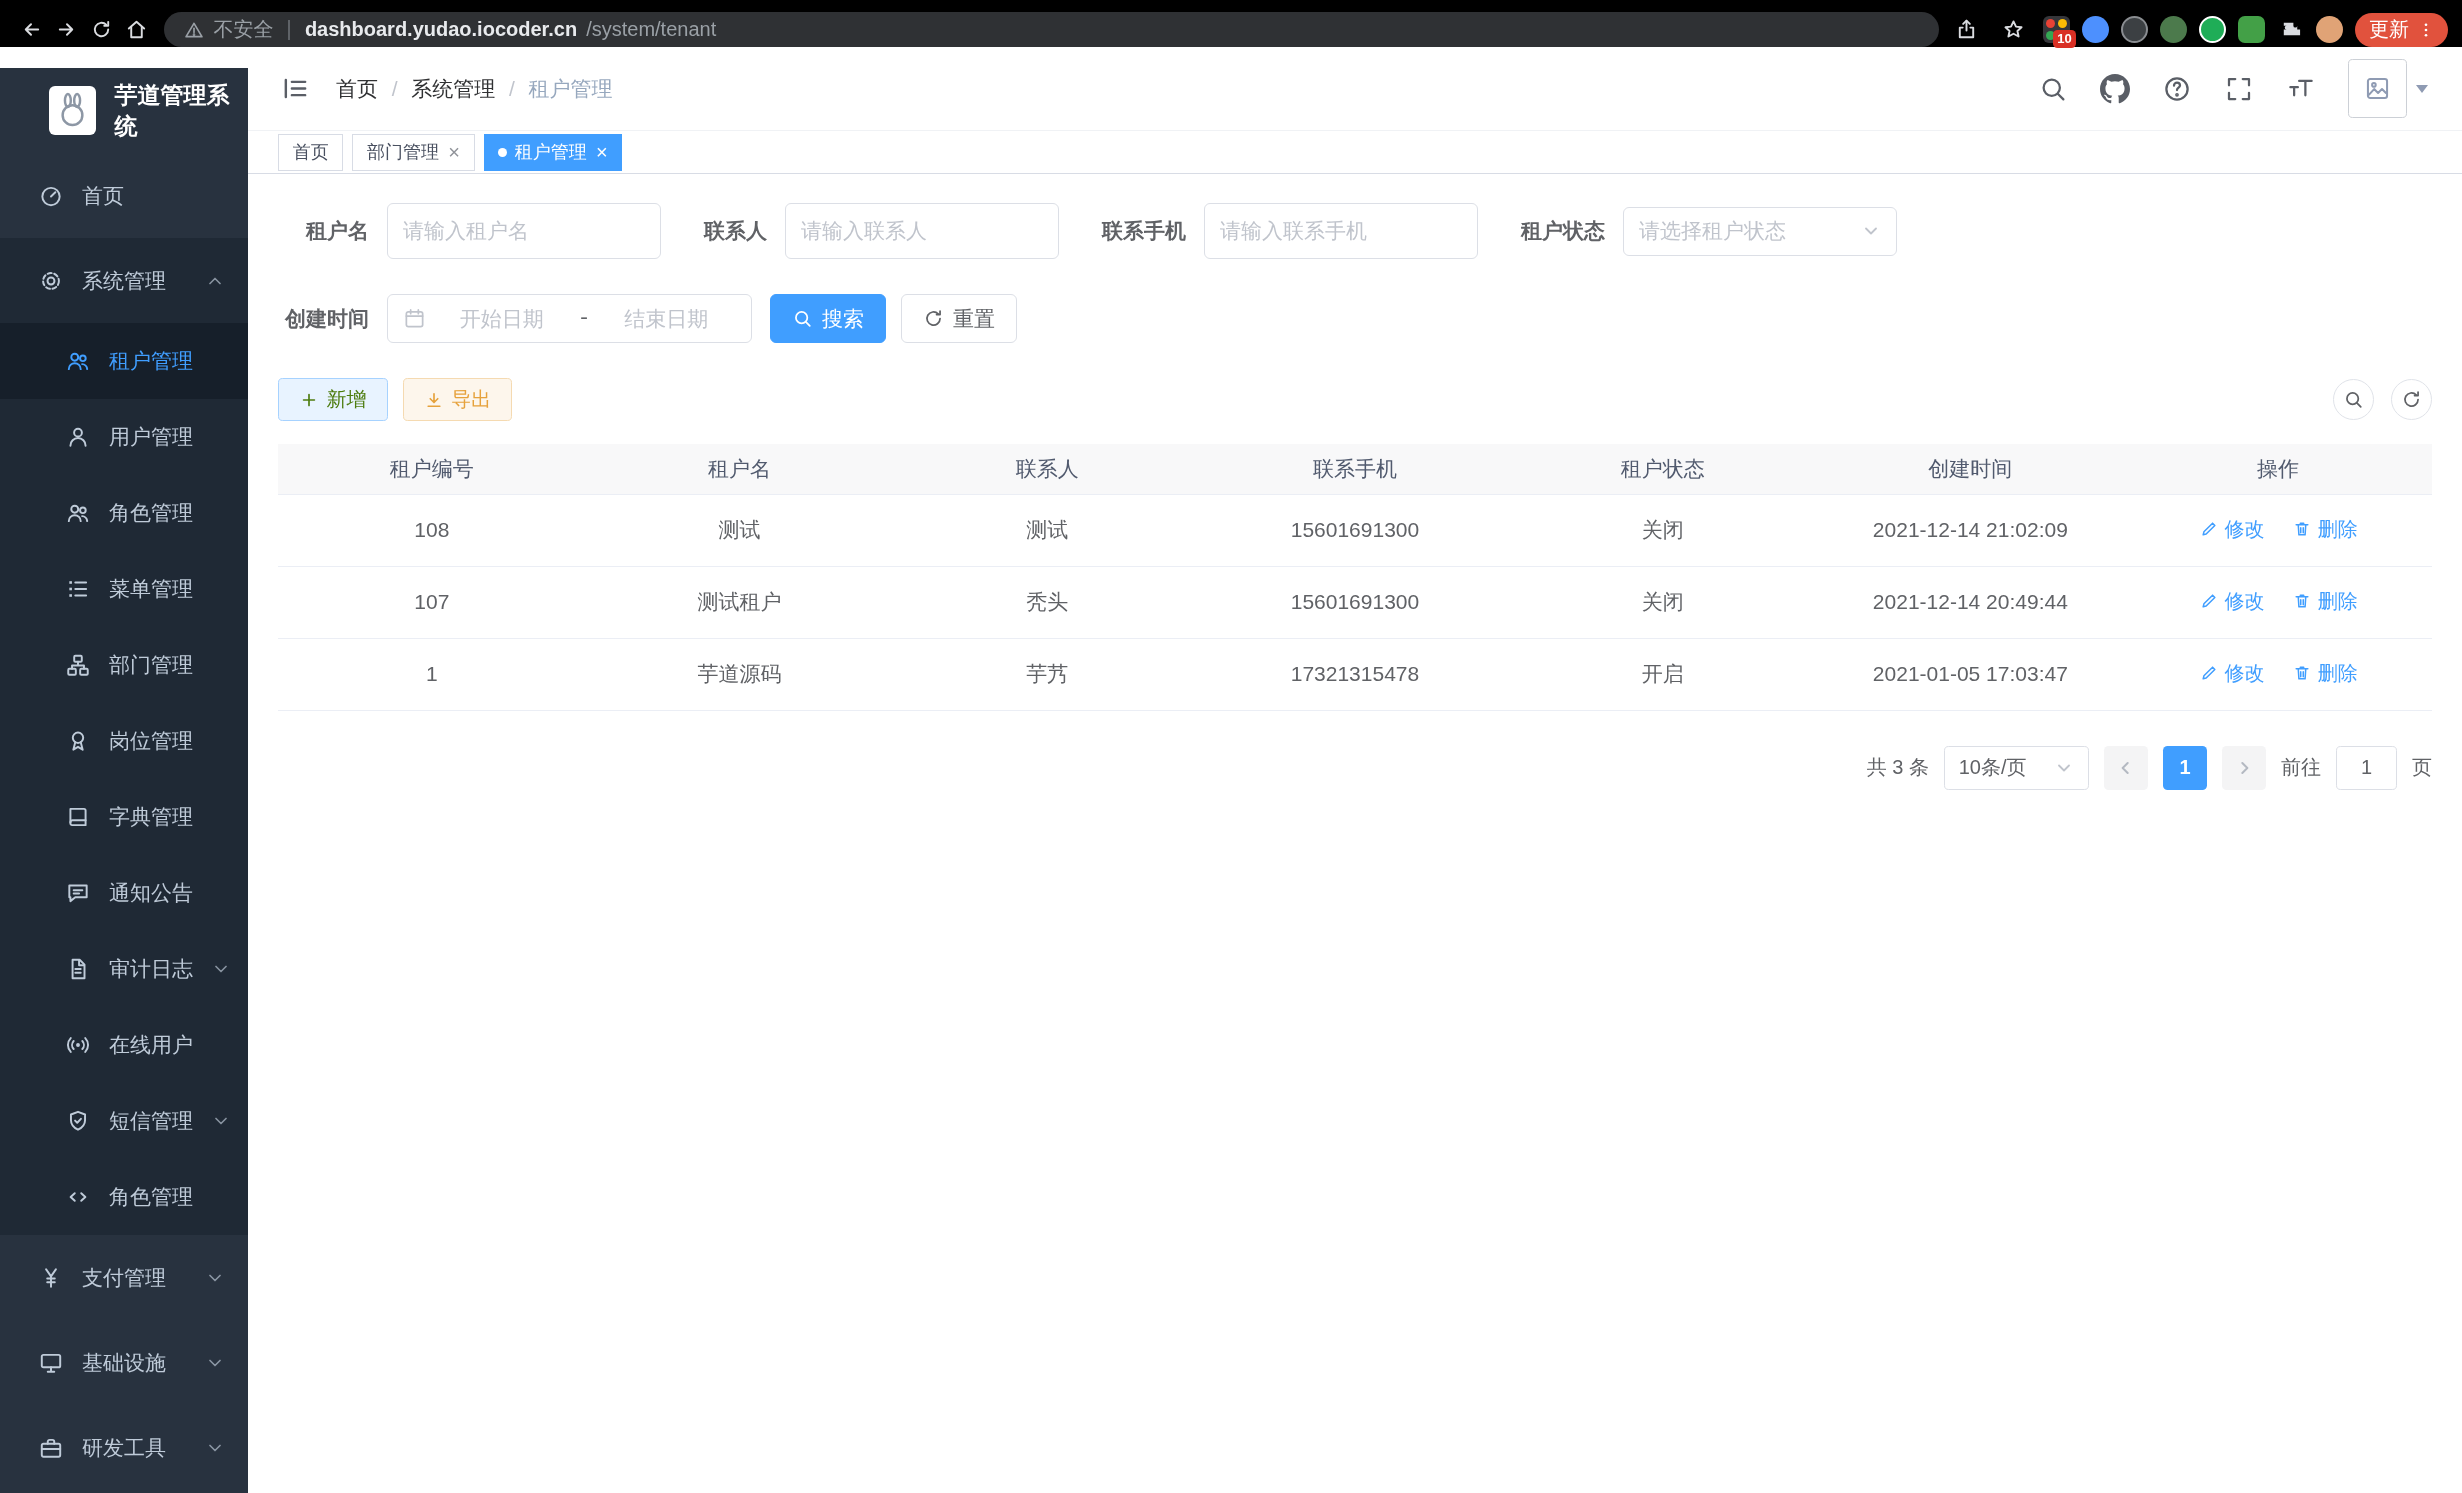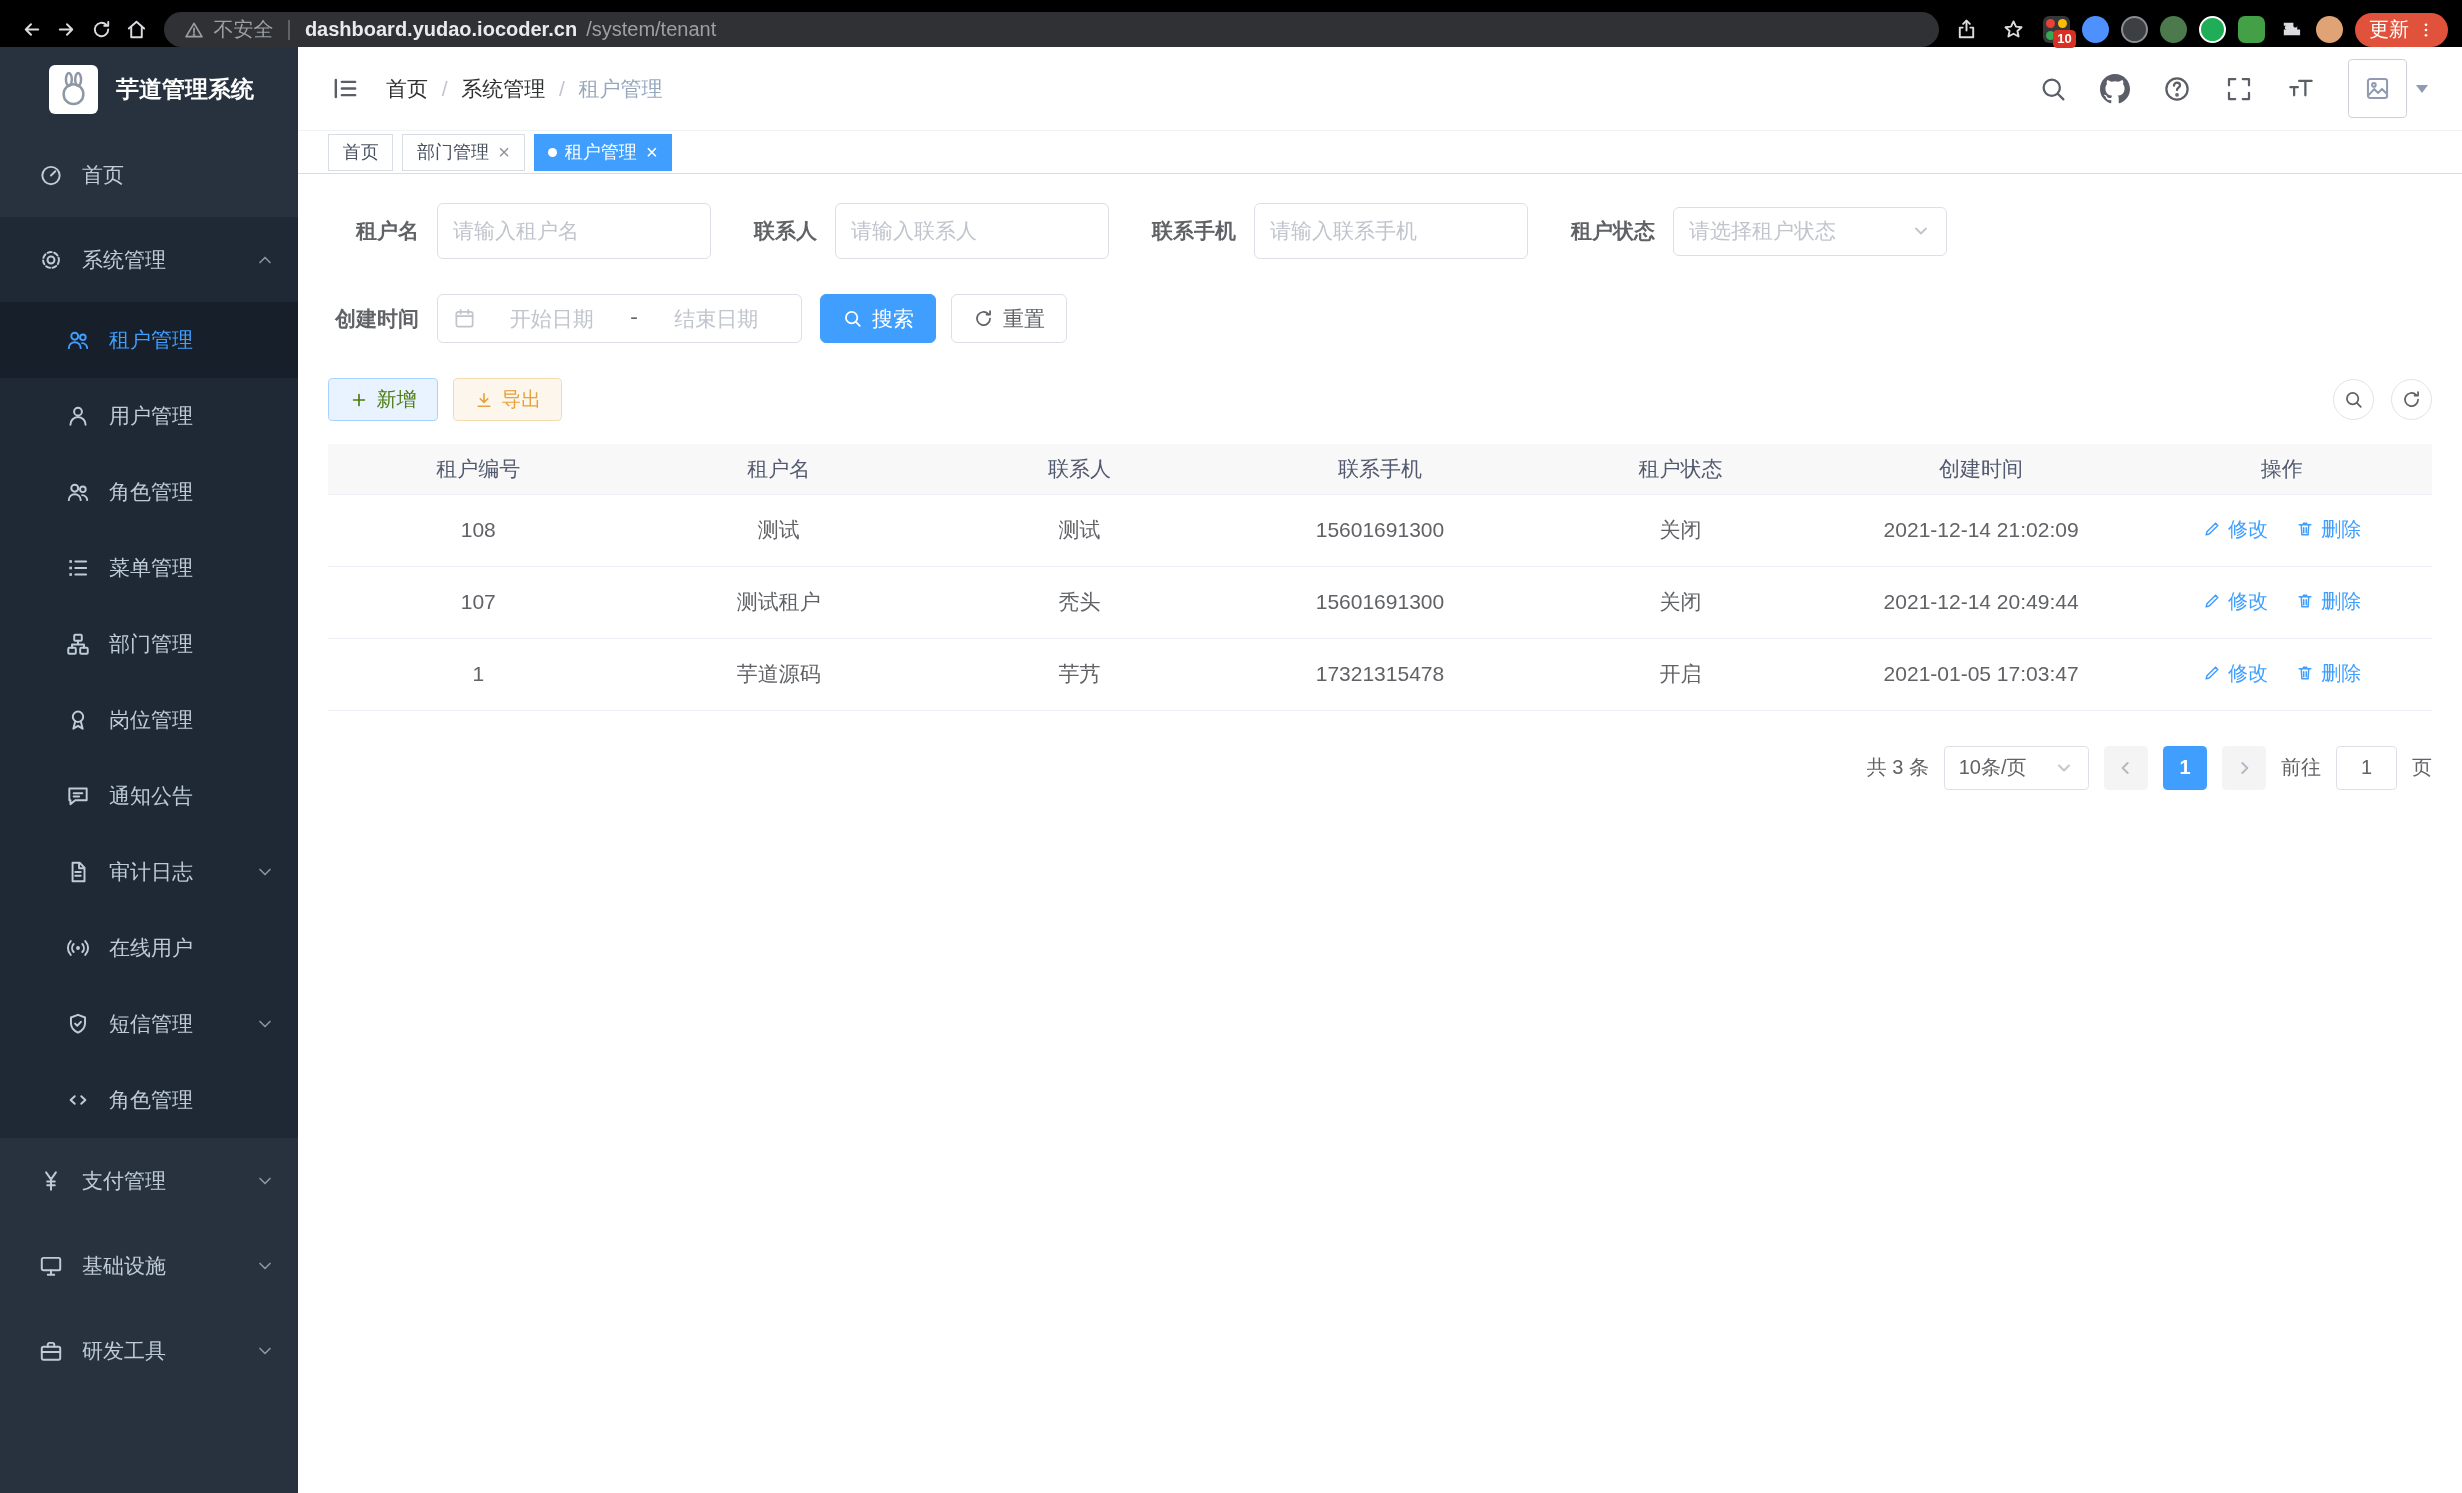--- a/index.html
+++ b/index.html
@@ -24,21 +24,21 @@
   .ext-sq { border-radius:6.9px; }
   .ext-puzzle { display:flex; align-items:center; justify-content:center; }
   .ext-puzzle svg { width:23px; height:23px; fill:#dadce0; }
   .update-pill { height:34px; background:#e1523d; border-radius:17px; display:flex; align-items:center; gap:7.6px; padding:0 13.7px; color:#fff; font-size:20px; }
   .update-pill svg { width:18px; height:18px; fill:#fff; }
 
   
   .body-row { flex:1; display:flex; min-height:0; }
 
   
-  .sidebar { width:298px; flex:0 0 auto; background:#28323f; color:#bfcbd9; display:flex; flex-direction:column; }
+  .sidebar { width:248px; flex:0 0 auto; background:#28323f; color:#bfcbd9; display:flex; flex-direction:column;margin-top:21px; }
   .logo-row { height:85px; flex:0 0 auto; display:flex; align-items:center; gap:18px; padding-left:49px; cursor:pointer; }
   .logo-box { width:49px; height:49px; background:#fff; border-radius:6px; display:flex; align-items:center; justify-content:center; }
   .logo-box svg { width:37px; height:37px; fill:none; stroke:#8d97a5; stroke-width:1.6; }
   .logo-title { color:#fff; font-size:23px; font-weight:700; }
   .menu { flex:1; overflow:hidden; }
   .m-item { height:85px; display:flex; align-items:center; gap:18px; padding:0 23px 0 38px; font-size:21px; cursor:pointer; white-space:nowrap; }
   .mi { width:26px; height:26px; flex:0 0 auto; fill:none; stroke:currentColor; stroke-width:1.8; stroke-linecap:round; stroke-linejoin:round; }
   .m-arrow { width:20px; height:20px; margin-left:auto; opacity:.65; fill:none; stroke:currentColor; stroke-width:2; stroke-linecap:round; stroke-linejoin:round; flex:0 0 auto; }
   .m-group { background:#1f2935; }
   .m-sub .m-item { height:76px; padding-left:65px; }
@@ -275,20 +275,27 @@
                   <path d="M12 9v3.5M6.5 15.5v-3h11v3"></path>
                 </svg>
               <span>部门管理</span>
             </div>
             <div class="m-item">
               <svg class="mi" viewBox="0 0 24 24">
                   <circle cx="12" cy="9" r="4.8"></circle>
                   <path d="m9.5 13-1.8 7 4.3-2.6 4.3 2.6-1.8-7"></path>
                 </svg>
               <span>岗位管理</span>
+            </div>
+            <div class="m-item">
+              <svg class="mi" viewBox="0 0 24 24">
+                  <path d="M5 4.5h12.5A1.5 1.5 0 0 1 19 6v13.5H6.5A1.5 1.5 0 0 1 5 18V4.5z"></path>
+                  <path d="M5 17a2 2 0 0 1 2-2h12"></path>
+                </svg>
+              <span>字典管理</span>
             </div>
             <div class="m-item">
               <svg class="mi" viewBox="0 0 24 24">
                   <path d="M4 5h16v11H9.5L5 19.5V16H4z"></path>
                   <path d="M8 9.5h8M8 12.5h5"></path>
                 </svg>
               <span>通知公告</span>
             </div>
             <div class="m-item">
               <svg class="mi" viewBox="0 0 24 24">

